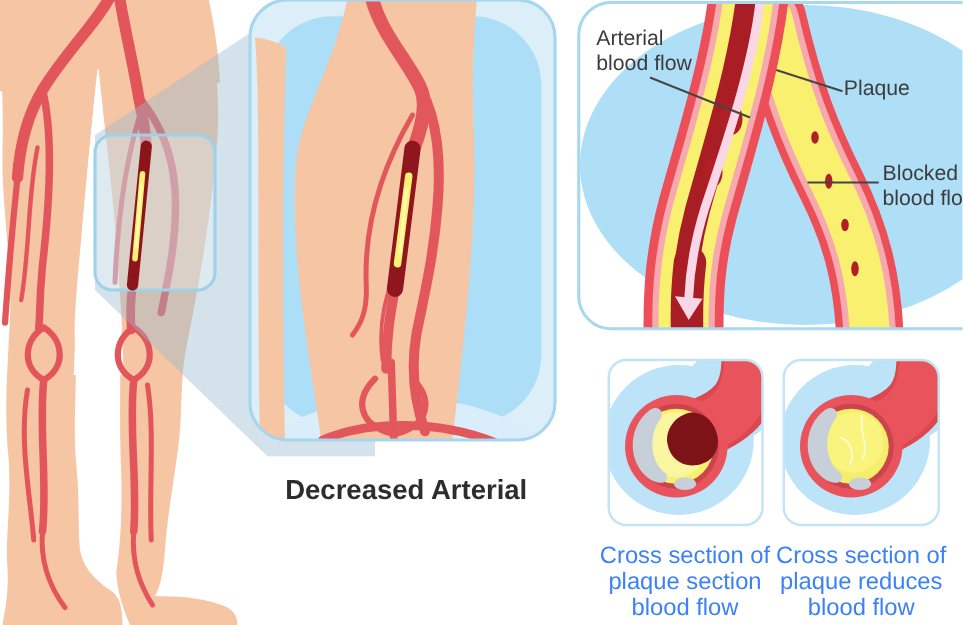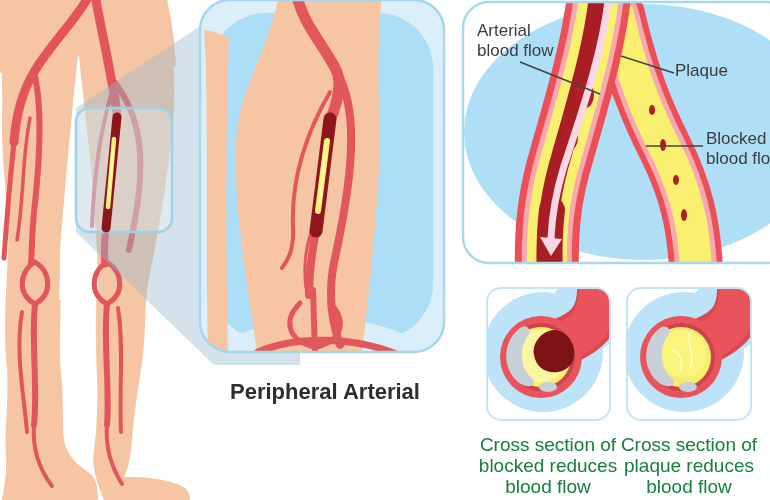--- a/index.html
+++ b/index.html
@@ -11,21 +11,21 @@
   #art{position:absolute;left:0;top:0;width:770px;height:500px;display:block;}
   .txt{position:absolute;color:#3a3a3a;}
   #pad-title{
     left:200px;top:379px;width:250px;text-align:center;
     font-size:22px;line-height:26px;font-weight:bold;color:#2d2d2d;
   }
   .callout{font-size:17px;line-height:20px;color:#3c3c3c;white-space:nowrap;}
   #label-decreased{left:477px;top:21px;}
   #label-plaque{left:675px;top:61px;}
   #label-blocked{left:706px;top:129px;}
-  .caption{font-size:19px;line-height:21px;text-align:center;width:146px;color:#15803d;}
+  .caption{font-size:19px;line-height:21px;text-align:center;width:146px;color:#3b82f6;}
   #caption-reduced{left:475px;top:434px;}
   #caption-blocked{left:616px;top:434px;}
 </style>
 </head>
 <body>
 
 <svg id="art" viewBox="0 0 770 500">
   <defs>
     <clipPath id="clipMid">
         <rect x="200" y="0" width="244" height="352" rx="30"></rect>
@@ -181,38 +181,38 @@
       <path d="M 690,332 C 686,345 696,355 690,368" fill="none" stroke="#FDFCCF" stroke-width="1.5"></path>
       <path d="M 672,350 C 680,352 684,362 680,372" fill="none" stroke="#FDFCCF" stroke-width="1.5"></path>
       <path d="M 660,328 C 643,340 641,368 658,382 C 667,389 676,387 673,379 C 660,370 658,348 669,334 C 671,328 666,324 660,328 Z" fill="#C7CFD9"></path>
       <ellipse cx="688" cy="387" rx="9" ry="5" fill="#C7CFD9"></ellipse>
     </g>
     <rect x="627" y="288" width="124" height="132" rx="14" fill="none" stroke="#C3E4F4" stroke-width="2"></rect>
   </g>
 </svg>
 
 <div class="txt" id="pad-title">
-  <div>Peripheral Arterial</div>
+  <div>Decreased Arterial</div>
 </div>
 
 <div class="txt callout" id="label-decreased">
   <div>Arterial</div>
   <div>blood flow</div>
 </div>
 
 <div class="txt callout" id="label-plaque">Plaque</div>
 
 <div class="txt callout" id="label-blocked">
   <div>Blocked</div>
   <div>blood flow</div>
 </div>
 
 <div class="txt caption" id="caption-reduced">
   <div>Cross section of</div>
-  <div>blocked reduces</div>
+  <div>plaque section</div>
   <div>blood flow</div>
 </div>
 
 <div class="txt caption" id="caption-blocked">
   <div>Cross section of</div>
   <div>plaque reduces</div>
   <div>blood flow</div>
 </div>
 
 </body></html>

